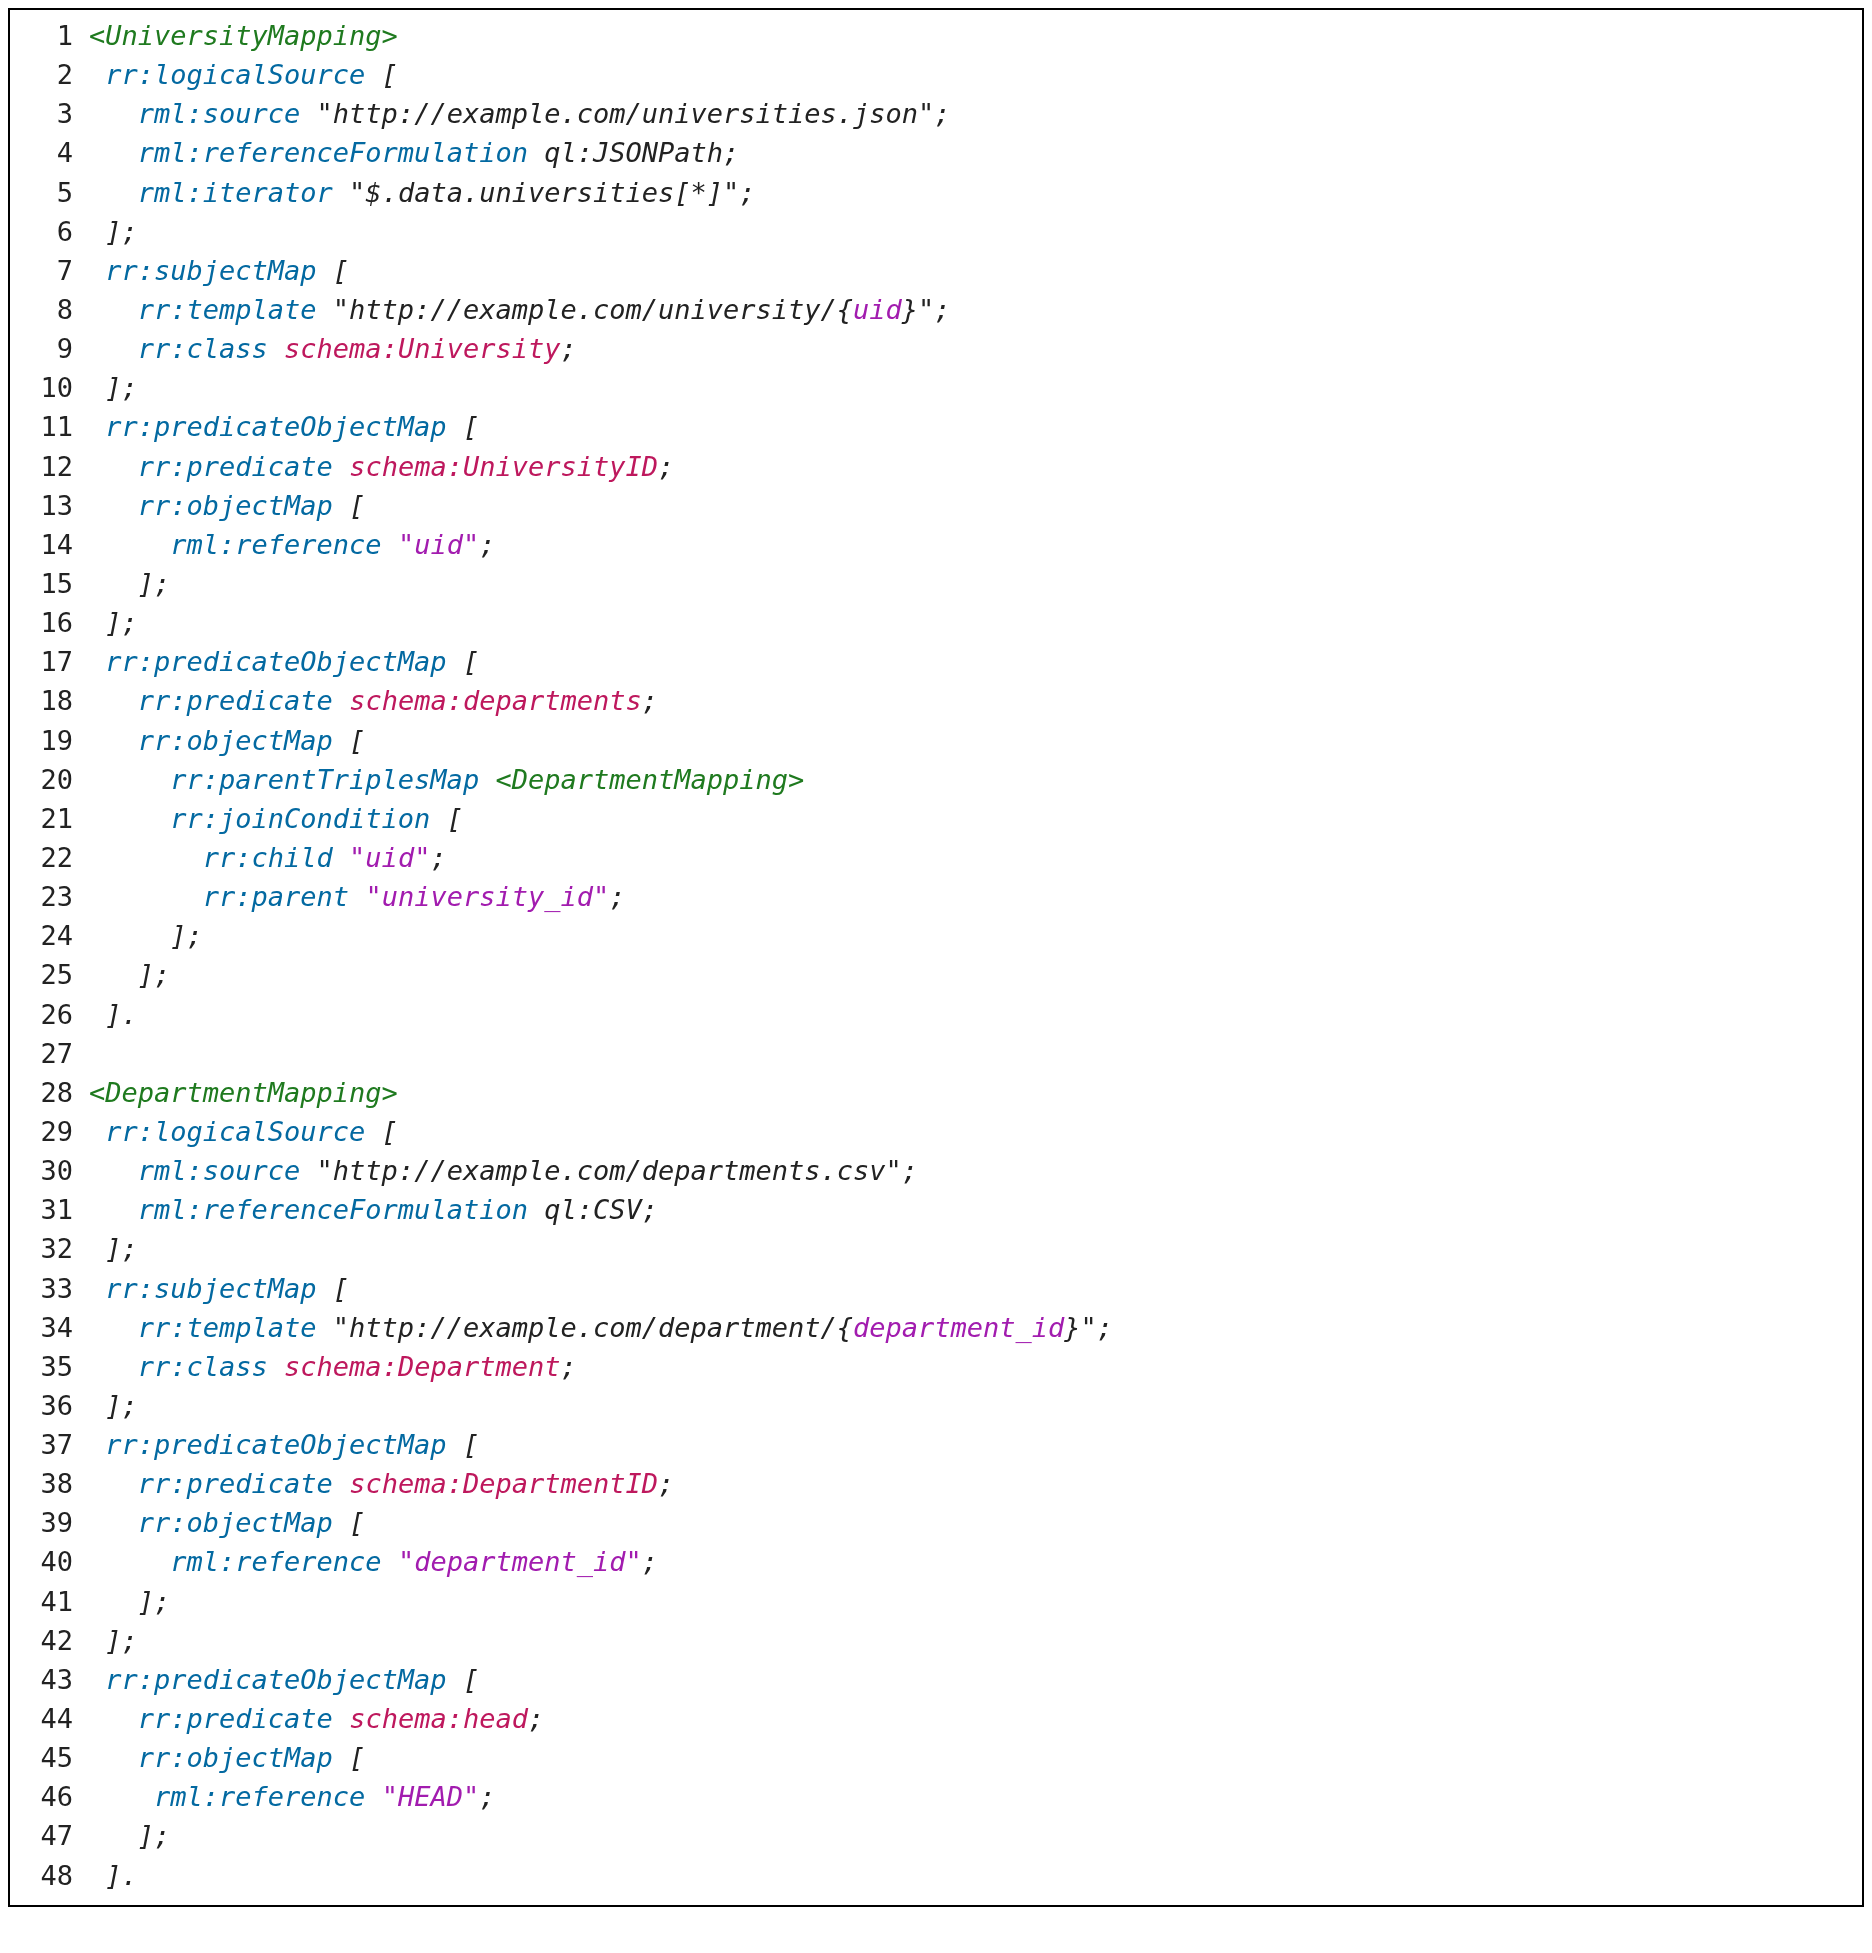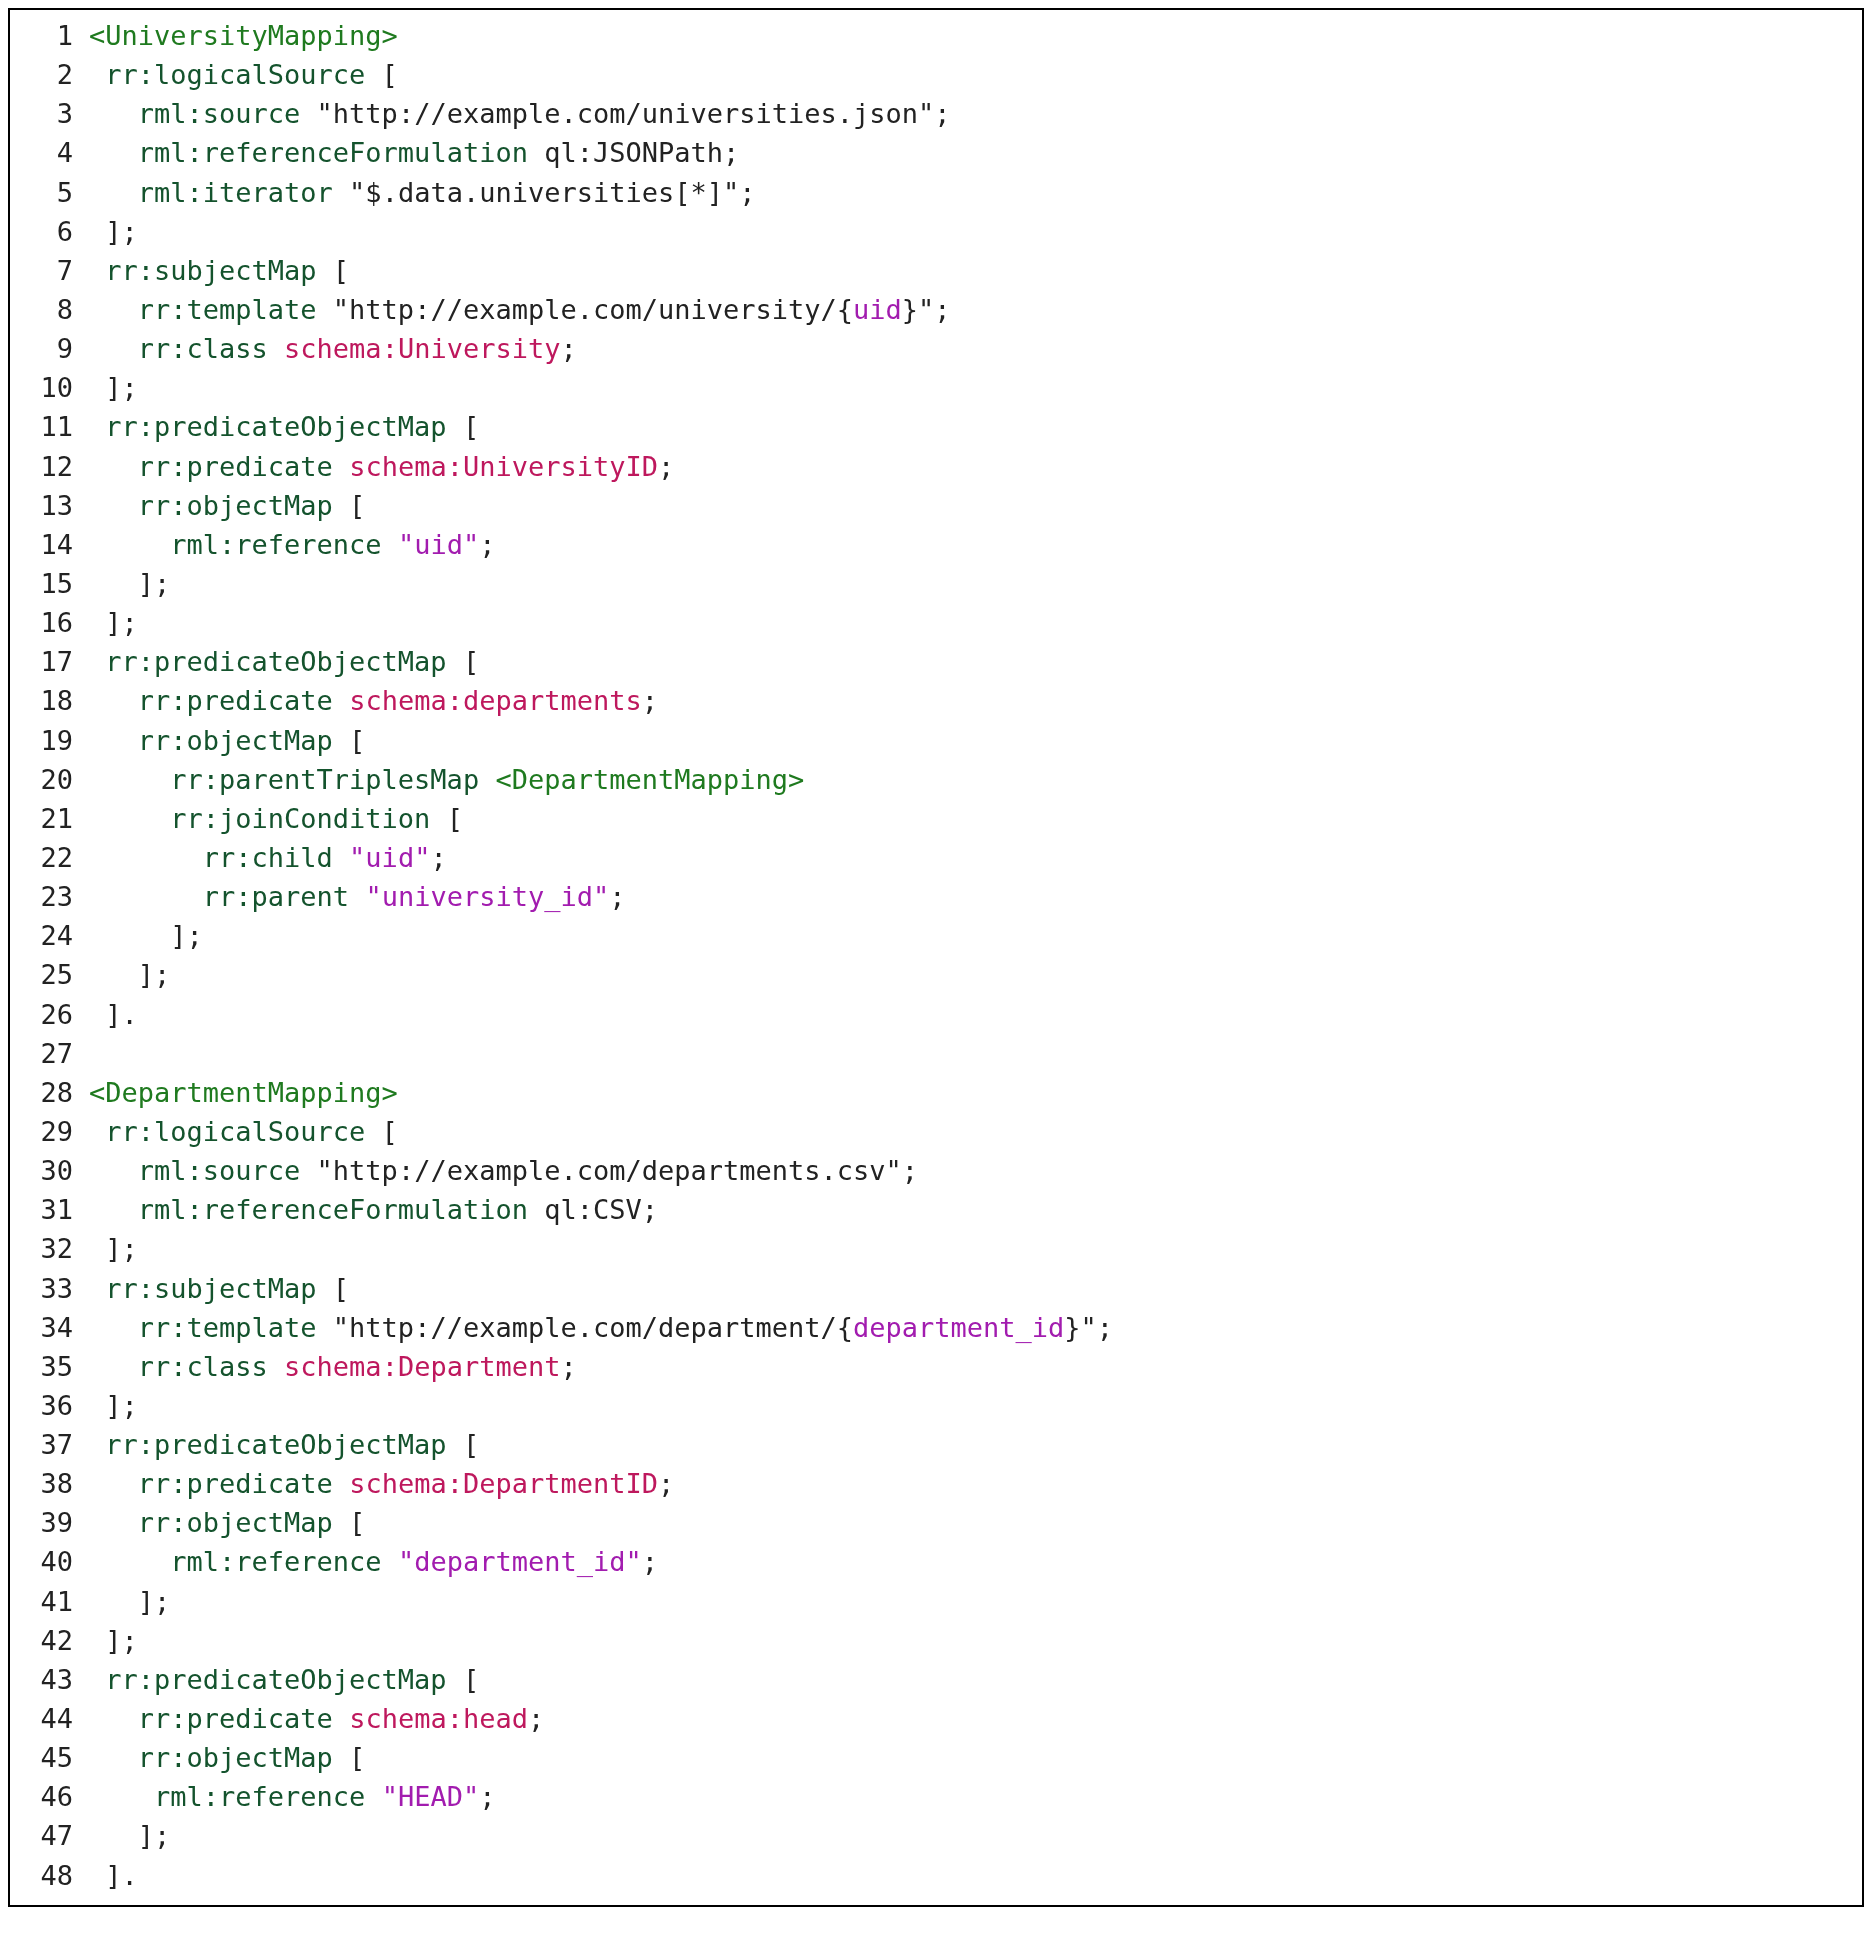--- a/index.html
+++ b/index.html
@@ -23,24 +23,25 @@
   .lineno {
     width: 63px;
     text-align: right;
     padding-right: 16px;
     color: #222;
     user-select: none;
     flex-shrink: 0;
   }
   .code {
     flex: 1;
+    font-style: italic;
   }
   .t-default { color: #222; }
   .t-green   { color: #1f7a1f; }     
-  .t-maroon  { color: #14532d; }     
+  .t-maroon  { color: #0369a1; }     
   .t-blue    { color: #be185d; }     
   .t-yellow  { color: #a21caf; }     
 </style>
 </head>
 <body>
 
 <div class="code-container" id="code-block"><div class="line"><span class="lineno">1</span><span class="code"><span class="t-green">&lt;UniversityMapping&gt;</span></span></div><div class="line"><span class="lineno">2</span><span class="code"><span class="t-default"> </span><span class="t-maroon">rr:logicalSource</span><span class="t-default"> [</span></span></div><div class="line"><span class="lineno">3</span><span class="code"><span class="t-default">   </span><span class="t-maroon">rml:source</span><span class="t-default"> "http://example.com/universities.json";</span></span></div><div class="line"><span class="lineno">4</span><span class="code"><span class="t-default">   </span><span class="t-maroon">rml:referenceFormulation</span><span class="t-default"> ql:JSONPath;</span></span></div><div class="line"><span class="lineno">5</span><span class="code"><span class="t-default">   </span><span class="t-maroon">rml:iterator</span><span class="t-default"> "$.data.universities[*]";</span></span></div><div class="line"><span class="lineno">6</span><span class="code"><span class="t-default"> ];</span></span></div><div class="line"><span class="lineno">7</span><span class="code"><span class="t-default"> </span><span class="t-maroon">rr:subjectMap</span><span class="t-default"> [</span></span></div><div class="line"><span class="lineno">8</span><span class="code"><span class="t-default">   </span><span class="t-maroon">rr:template</span><span class="t-default"> "http://example.com/university/{</span><span class="t-yellow">uid</span><span class="t-default">}";</span></span></div><div class="line"><span class="lineno">9</span><span class="code"><span class="t-default">   </span><span class="t-maroon">rr:class</span><span class="t-default"> </span><span class="t-blue">schema:University</span><span class="t-default">;</span></span></div><div class="line"><span class="lineno">10</span><span class="code"><span class="t-default"> ];</span></span></div><div class="line"><span class="lineno">11</span><span class="code"><span class="t-default"> </span><span class="t-maroon">rr:predicateObjectMap</span><span class="t-default"> [</span></span></div><div class="line"><span class="lineno">12</span><span class="code"><span class="t-default">   </span><span class="t-maroon">rr:predicate</span><span class="t-default"> </span><span class="t-blue">schema:UniversityID</span><span class="t-default">;</span></span></div><div class="line"><span class="lineno">13</span><span class="code"><span class="t-default">   </span><span class="t-maroon">rr:objectMap</span><span class="t-default"> [</span></span></div><div class="line"><span class="lineno">14</span><span class="code"><span class="t-default">     </span><span class="t-maroon">rml:reference</span><span class="t-default"> </span><span class="t-yellow">"uid"</span><span class="t-default">;</span></span></div><div class="line"><span class="lineno">15</span><span class="code"><span class="t-default">   ];</span></span></div><div class="line"><span class="lineno">16</span><span class="code"><span class="t-default"> ];</span></span></div><div class="line"><span class="lineno">17</span><span class="code"><span class="t-default"> </span><span class="t-maroon">rr:predicateObjectMap</span><span class="t-default"> [</span></span></div><div class="line"><span class="lineno">18</span><span class="code"><span class="t-default">   </span><span class="t-maroon">rr:predicate</span><span class="t-default"> </span><span class="t-blue">schema:departments</span><span class="t-default">;</span></span></div><div class="line"><span class="lineno">19</span><span class="code"><span class="t-default">   </span><span class="t-maroon">rr:objectMap</span><span class="t-default"> [</span></span></div><div class="line"><span class="lineno">20</span><span class="code"><span class="t-default">     </span><span class="t-maroon">rr:parentTriplesMap</span><span class="t-default"> </span><span class="t-green">&lt;DepartmentMapping&gt;</span></span></div><div class="line"><span class="lineno">21</span><span class="code"><span class="t-default">     </span><span class="t-maroon">rr:joinCondition</span><span class="t-default"> [</span></span></div><div class="line"><span class="lineno">22</span><span class="code"><span class="t-default">       </span><span class="t-maroon">rr:child</span><span class="t-default"> </span><span class="t-yellow">"uid"</span><span class="t-default">;</span></span></div><div class="line"><span class="lineno">23</span><span class="code"><span class="t-default">       </span><span class="t-maroon">rr:parent</span><span class="t-default"> </span><span class="t-yellow">"university_id"</span><span class="t-default">;</span></span></div><div class="line"><span class="lineno">24</span><span class="code"><span class="t-default">     ];</span></span></div><div class="line"><span class="lineno">25</span><span class="code"><span class="t-default">   ];</span></span></div><div class="line"><span class="lineno">26</span><span class="code"><span class="t-default"> ].</span></span></div><div class="line"><span class="lineno">27</span><span class="code"><span class="t-default"></span></span></div><div class="line"><span class="lineno">28</span><span class="code"><span class="t-green">&lt;DepartmentMapping&gt;</span></span></div><div class="line"><span class="lineno">29</span><span class="code"><span class="t-default"> </span><span class="t-maroon">rr:logicalSource</span><span class="t-default"> [</span></span></div><div class="line"><span class="lineno">30</span><span class="code"><span class="t-default">   </span><span class="t-maroon">rml:source</span><span class="t-default"> "http://example.com/departments.csv";</span></span></div><div class="line"><span class="lineno">31</span><span class="code"><span class="t-default">   </span><span class="t-maroon">rml:referenceFormulation</span><span class="t-default"> ql:CSV;</span></span></div><div class="line"><span class="lineno">32</span><span class="code"><span class="t-default"> ];</span></span></div><div class="line"><span class="lineno">33</span><span class="code"><span class="t-default"> </span><span class="t-maroon">rr:subjectMap</span><span class="t-default"> [</span></span></div><div class="line"><span class="lineno">34</span><span class="code"><span class="t-default">   </span><span class="t-maroon">rr:template</span><span class="t-default"> "http://example.com/department/{</span><span class="t-yellow">department_id</span><span class="t-default">}";</span></span></div><div class="line"><span class="lineno">35</span><span class="code"><span class="t-default">   </span><span class="t-maroon">rr:class</span><span class="t-default"> </span><span class="t-blue">schema:Department</span><span class="t-default">;</span></span></div><div class="line"><span class="lineno">36</span><span class="code"><span class="t-default"> ];</span></span></div><div class="line"><span class="lineno">37</span><span class="code"><span class="t-default"> </span><span class="t-maroon">rr:predicateObjectMap</span><span class="t-default"> [</span></span></div><div class="line"><span class="lineno">38</span><span class="code"><span class="t-default">   </span><span class="t-maroon">rr:predicate</span><span class="t-default"> </span><span class="t-blue">schema:DepartmentID</span><span class="t-default">;</span></span></div><div class="line"><span class="lineno">39</span><span class="code"><span class="t-default">   </span><span class="t-maroon">rr:objectMap</span><span class="t-default"> [</span></span></div><div class="line"><span class="lineno">40</span><span class="code"><span class="t-default">     </span><span class="t-maroon">rml:reference</span><span class="t-default"> </span><span class="t-yellow">"department_id"</span><span class="t-default">;</span></span></div><div class="line"><span class="lineno">41</span><span class="code"><span class="t-default">   ];</span></span></div><div class="line"><span class="lineno">42</span><span class="code"><span class="t-default"> ];</span></span></div><div class="line"><span class="lineno">43</span><span class="code"><span class="t-default"> </span><span class="t-maroon">rr:predicateObjectMap</span><span class="t-default"> [</span></span></div><div class="line"><span class="lineno">44</span><span class="code"><span class="t-default">   </span><span class="t-maroon">rr:predicate</span><span class="t-default"> </span><span class="t-blue">schema:head</span><span class="t-default">;</span></span></div><div class="line"><span class="lineno">45</span><span class="code"><span class="t-default">   </span><span class="t-maroon">rr:objectMap</span><span class="t-default"> [</span></span></div><div class="line"><span class="lineno">46</span><span class="code"><span class="t-default">    </span><span class="t-maroon">rml:reference</span><span class="t-default"> </span><span class="t-yellow">"HEAD"</span><span class="t-default">;</span></span></div><div class="line"><span class="lineno">47</span><span class="code"><span class="t-default">   ];</span></span></div><div class="line"><span class="lineno">48</span><span class="code"><span class="t-default"> ].</span></span></div></div>
 
 
 </body></html>

